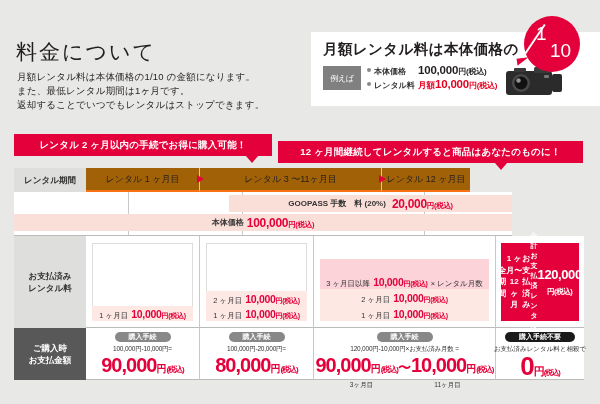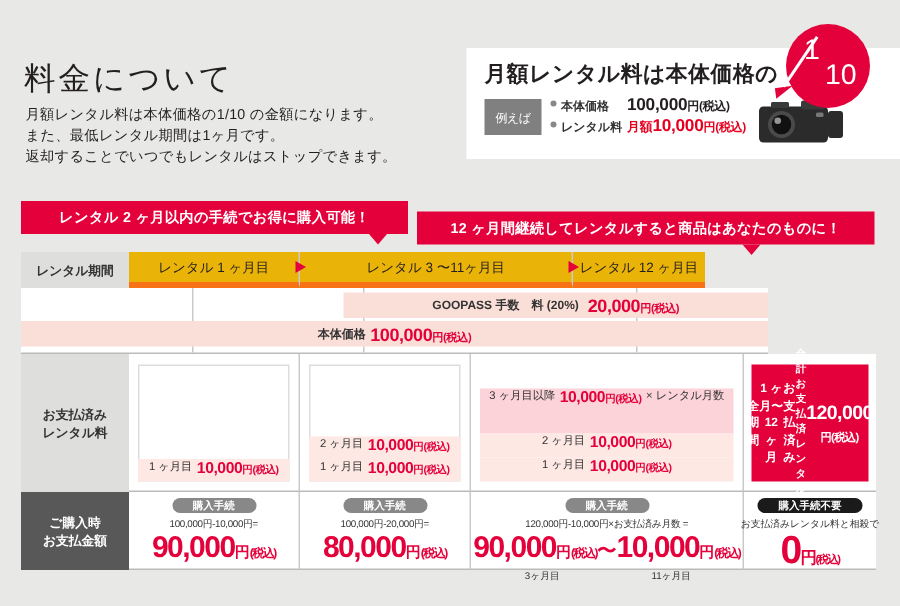--- a/index.html
+++ b/index.html
@@ -98,23 +98,23 @@
     background: #dededc; color: #333; font-size: 8.5px; font-weight: 700;
     display: flex; align-items: center; justify-content: center; text-align: center;
     line-height: 12px;
   }
   .hcell.dark { background: #585858; color: #fff; }
 
   
   #row-period { height: 24px; }
   #row-period .hcell { width: 72px; }
   .pcell {
-    background: #eab308; font-size: 9px; color: #231f20; position: relative;
+    background: #a16207; font-size: 9px; color: #231f20; position: relative;
     display: flex; align-items: center; justify-content: center;
-    border-bottom: 4px solid #f97316;
+    border-bottom: 2px solid #f97316;
   }
   .pcell .arrow {
     position: absolute; right: -5px; top: 50%; margin-top: -4px;
     width: 0; height: 0; border-left: 7px solid #e4003a;
     border-top: 4px solid transparent; border-bottom: 4px solid transparent; z-index: 3;
   }
   .vdiv { border-right: 1px solid #c9c9c9; }
 
   
   #row-price { height: 44px; }
@@ -137,21 +137,21 @@
   .base-amt .tax { font-size: 7.5px; }
   .price-area .gl { position: absolute; top: 0; width: 1px; height: 100%; background: #c9c9c9; }
 
   
   #row-paid { height: 92px; }
   #row-paid .hcell { width: 72px; }
   .paid-cell { background: #fff; position: relative; border-bottom: 1px solid #bbb; }
   .paid-inner { position: absolute; left: 6px; right: 6px; top: 7px; bottom: 6px; }
   .stack { position: absolute; left: 0; right: 0; bottom: 0; }
   .band {
-    height: 15px; display: flex; align-items: flex-start; justify-content: center;
+    height: 15px; display: flex; align-items: flex-end; justify-content: center;
     font-size: 7.5px; color: #333; white-space: nowrap; background: #fde8e4;
   }
   .band .amt { font-size: 10.5px; color: #e4003a; font-weight: 700; margin-left: 3px; letter-spacing: -.3px;}
   .band .amt .tax { font-size: 7px; }
   .band.pinkish { background: #fbd3d8; }
   .band.tall { height: 30px; }
   .band-note { font-size: 7.5px; color: #333; margin-left: 3px; }
   .frame { position: absolute; left: 0; right: 0; top: 0; bottom: 0; border: 1px solid #ddd; }
 
   .allperiod {

